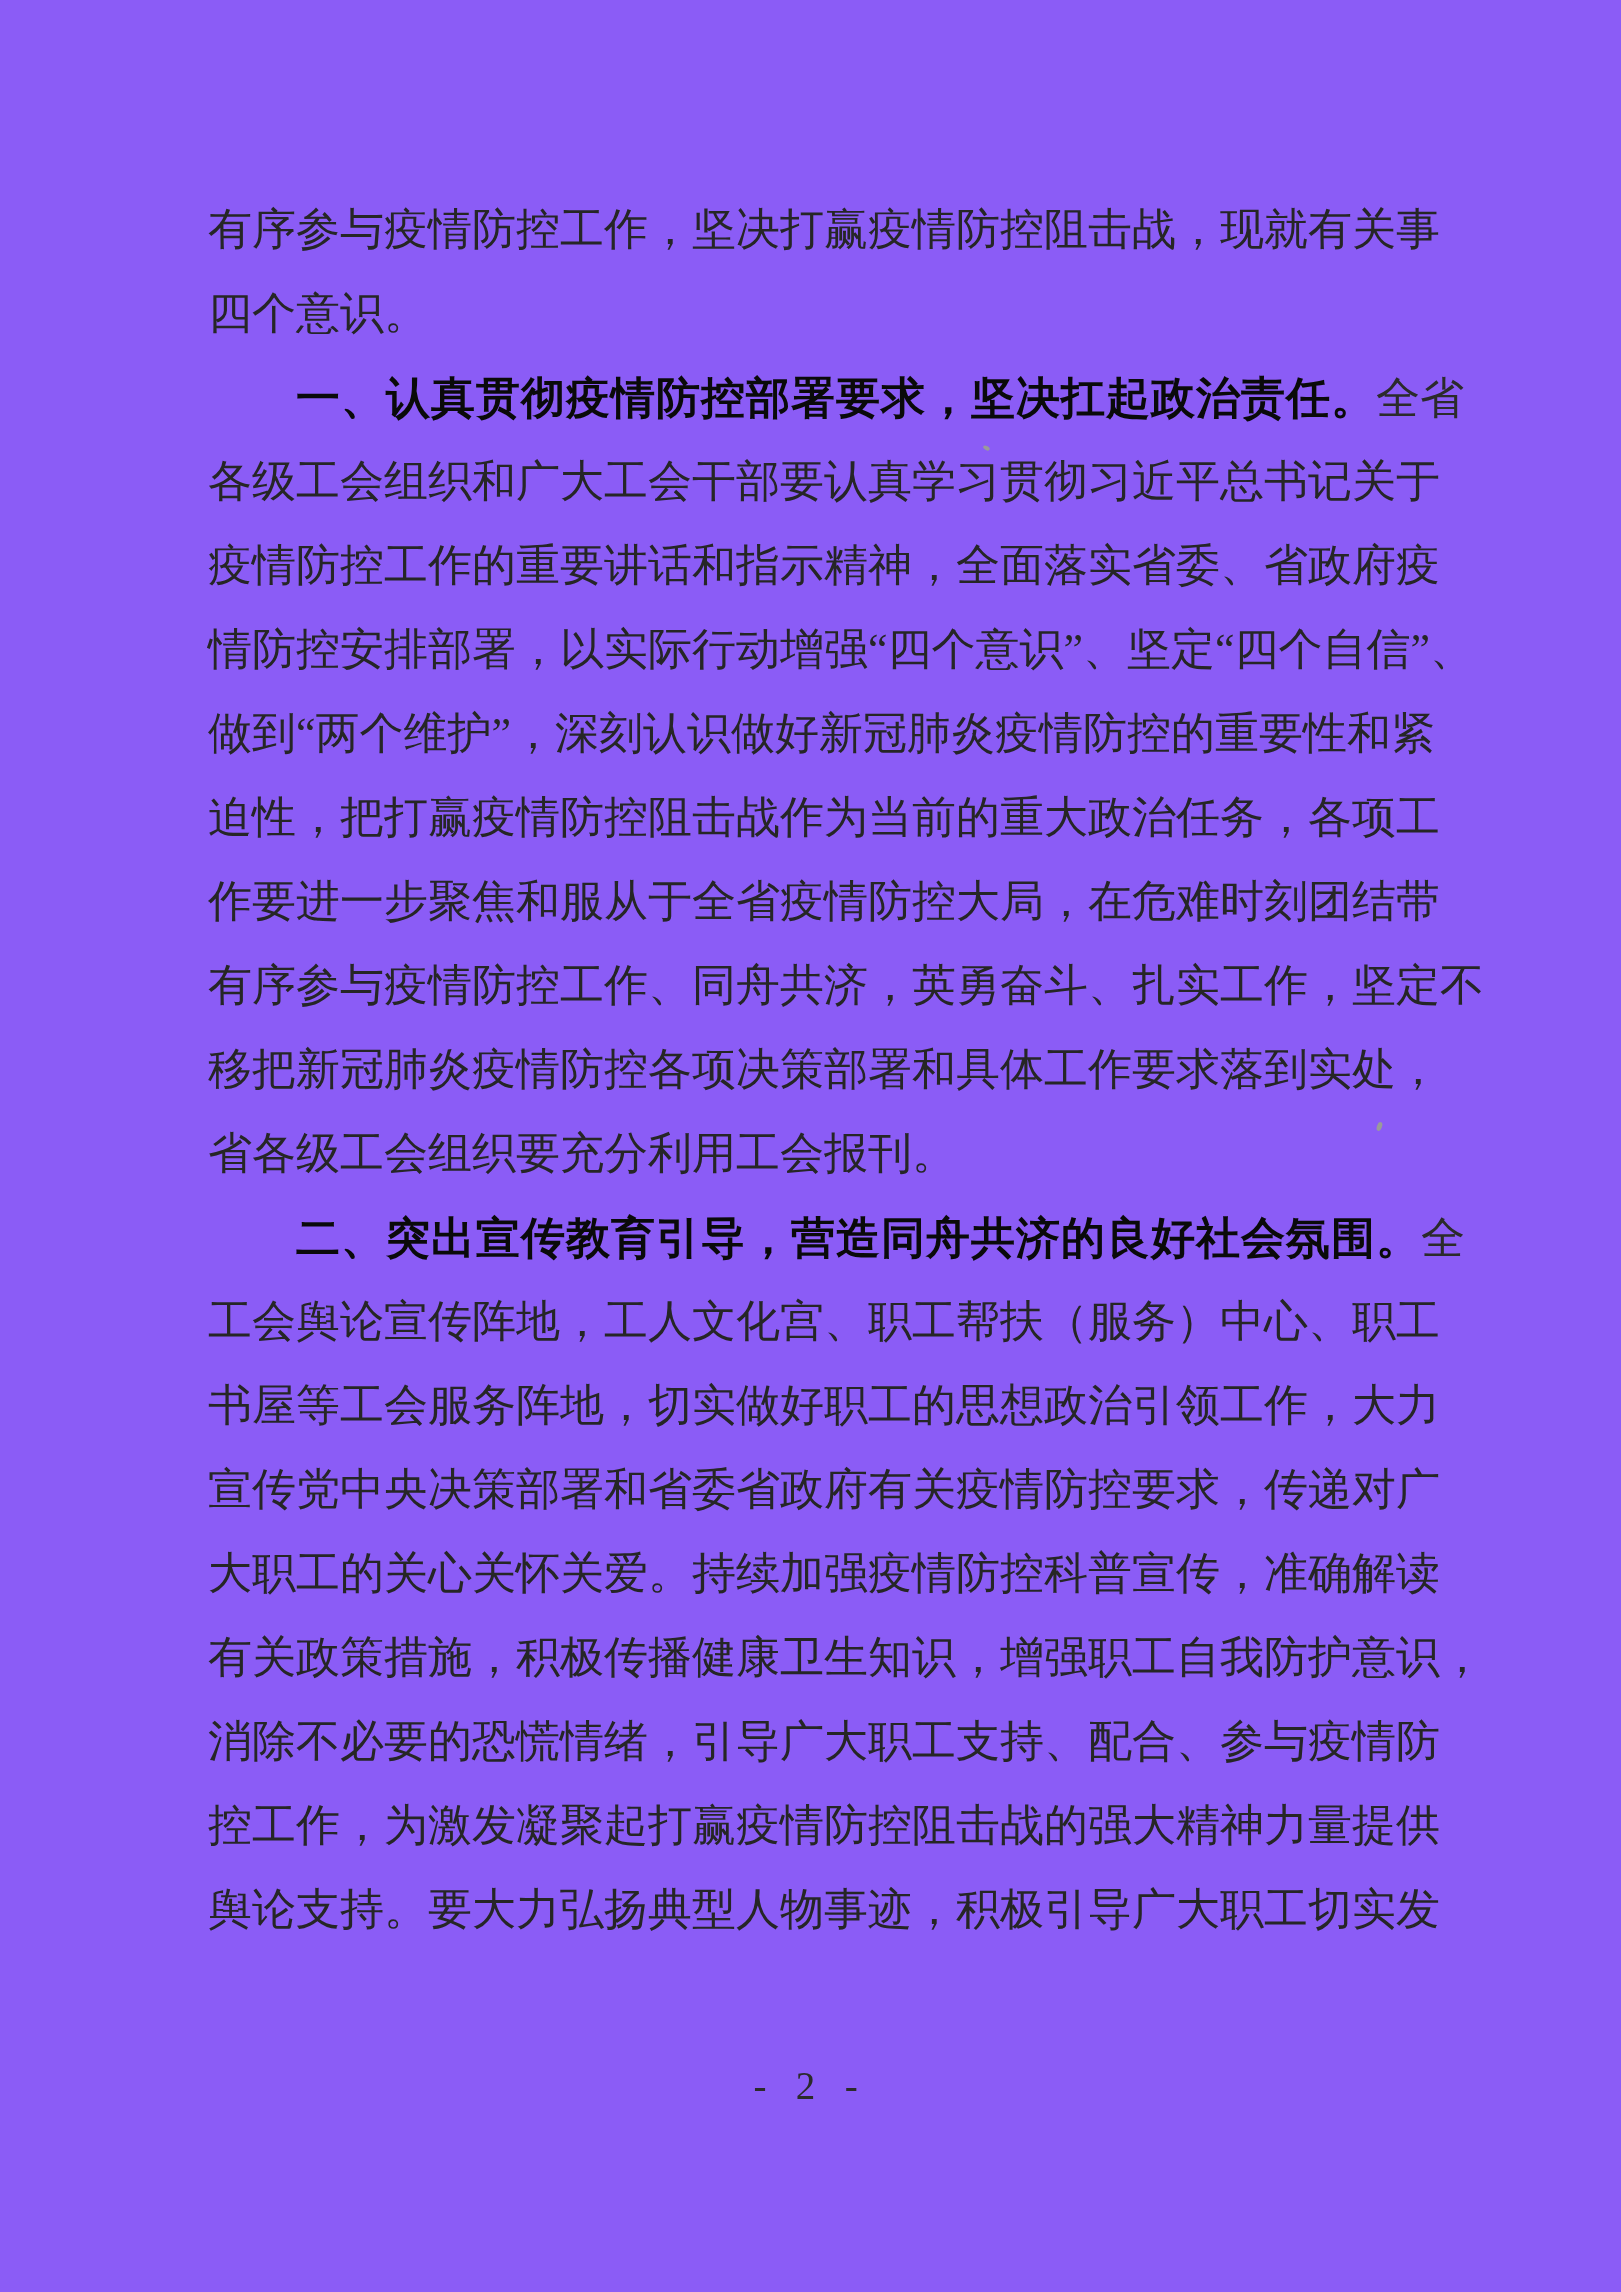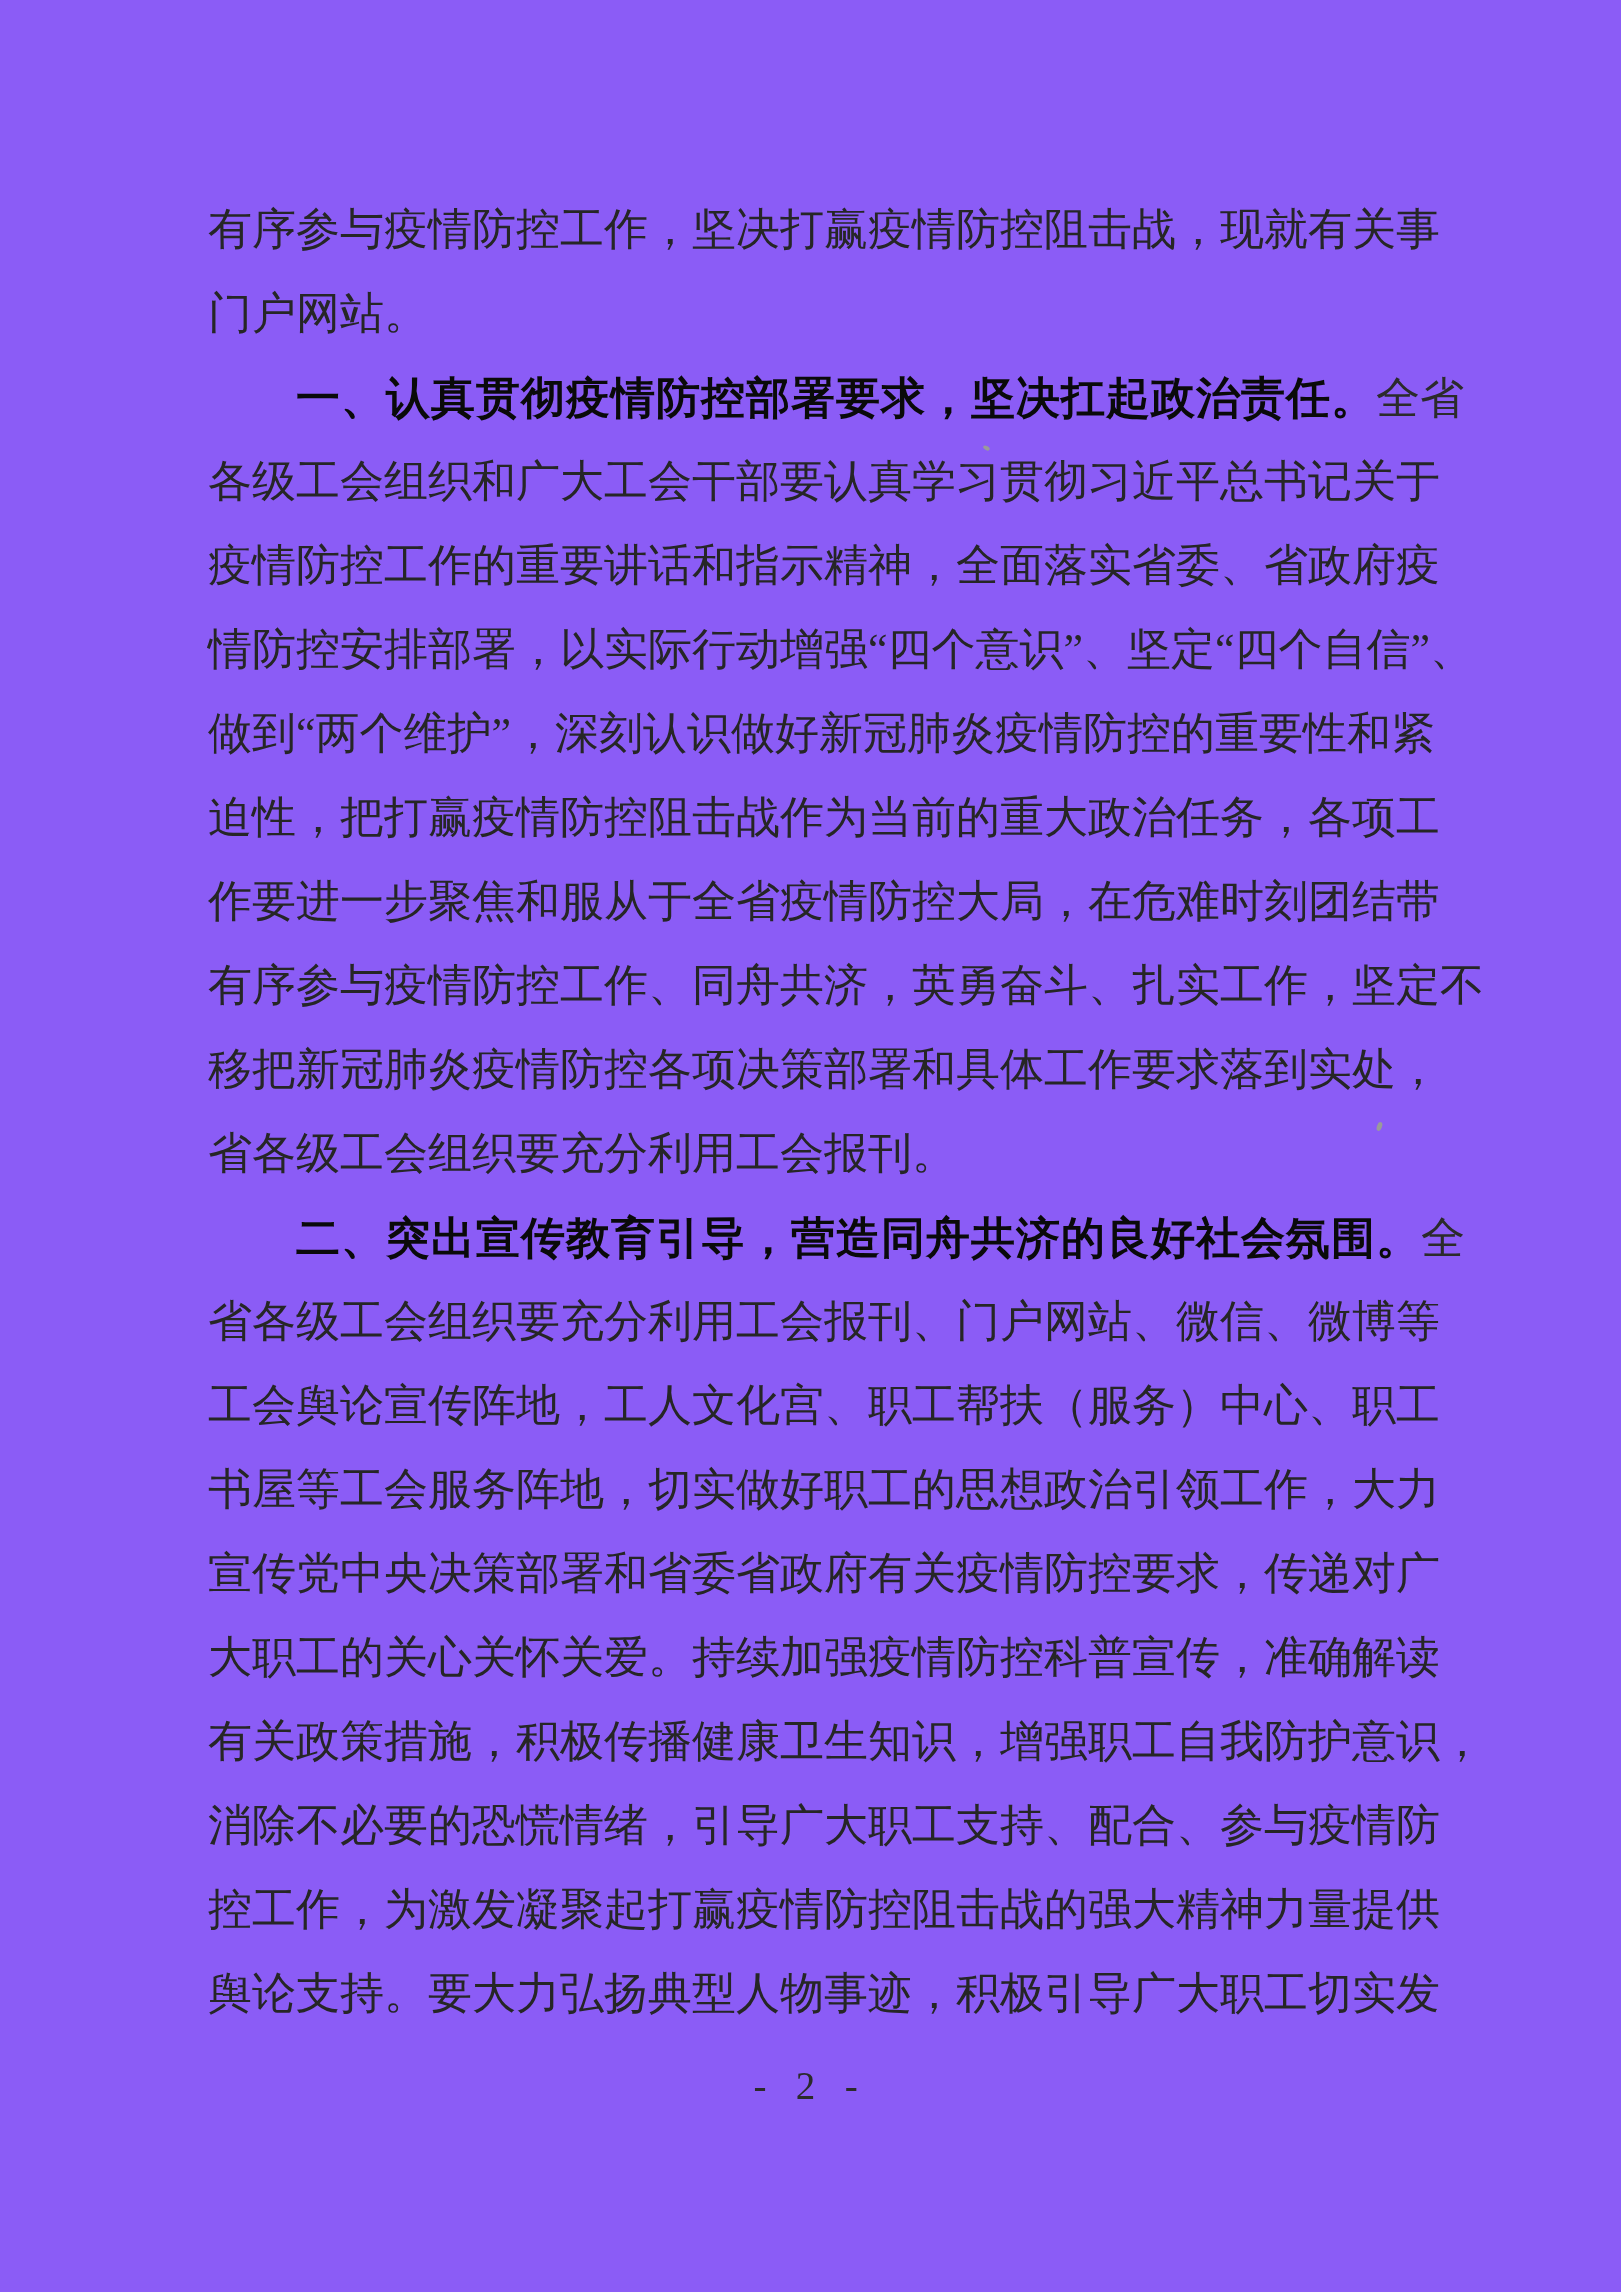--- a/index.html
+++ b/index.html
@@ -63,37 +63,36 @@
   .speck.s1 { left: 983px; top: 446px; width: 6.9px; height: 3.9px; transform: rotate(30deg); }
   .speck.s2 { left: 1377px; top: 1122px; width: 4.9px; height: 8.8px; transform: rotate(20deg); }
 </style>
 </head>
 <body>
 
 <div class="page">
 
   <div class="body-text">
     <div class="line">有序参与疫情防控工作，坚决打赢疫情防控阻击战，现就有关事</div>
-    <div class="line">门户网站。</div>
+    <div class="line">四个意识。</div>
     <div class="line indent">
       <span class="hd">一、认真贯彻疫情防控部署要求，坚决扛起政治责任。</span><span class="tail">全省</span>
     </div>
     <div class="line">各级工会组织和广大工会干部要认真学习贯彻习近平总书记关于</div>
     <div class="line">疫情防控工作的重要讲话和指示精神，全面落实省委、省政府疫</div>
     <div class="line">情防控安排部署，以实际行动增强“四个意识”、坚定“四个自信”、</div>
     <div class="line">做到“两个维护”，深刻认识做好新冠肺炎疫情防控的重要性和紧</div>
     <div class="line">迫性，把打赢疫情防控阻击战作为当前的重大政治任务，各项工</div>
     <div class="line">作要进一步聚焦和服从于全省疫情防控大局，在危难时刻团结带</div>
     <div class="line">有序参与疫情防控工作、同舟共济，英勇奋斗、扎实工作，坚定不</div>
     <div class="line">移把新冠肺炎疫情防控各项决策部署和具体工作要求落到实处，</div>
     <div class="line">省各级工会组织要充分利用工会报刊。</div>
     <div class="line indent">
       <span class="hd">二、突出宣传教育引导，营造同舟共济的良好社会氛围。</span><span class="tail">全</span>
     </div>
-    <div class="line">省各级工会组织要充分利用工会报刊、门户网站、微信、微博等</div>
     <div class="line">工会舆论宣传阵地，工人文化宫、职工帮扶（服务）中心、职工</div>
     <div class="line">书屋等工会服务阵地，切实做好职工的思想政治引领工作，大力</div>
     <div class="line">宣传党中央决策部署和省委省政府有关疫情防控要求，传递对广</div>
     <div class="line">大职工的关心关怀关爱。持续加强疫情防控科普宣传，准确解读</div>
     <div class="line">有关政策措施，积极传播健康卫生知识，增强职工自我防护意识，</div>
     <div class="line">消除不必要的恐慌情绪，引导广大职工支持、配合、参与疫情防</div>
     <div class="line">控工作，为激发凝聚起打赢疫情防控阻击战的强大精神力量提供</div>
     <div class="line">舆论支持。要大力弘扬典型人物事迹，积极引导广大职工切实发</div>
   </div>
 

